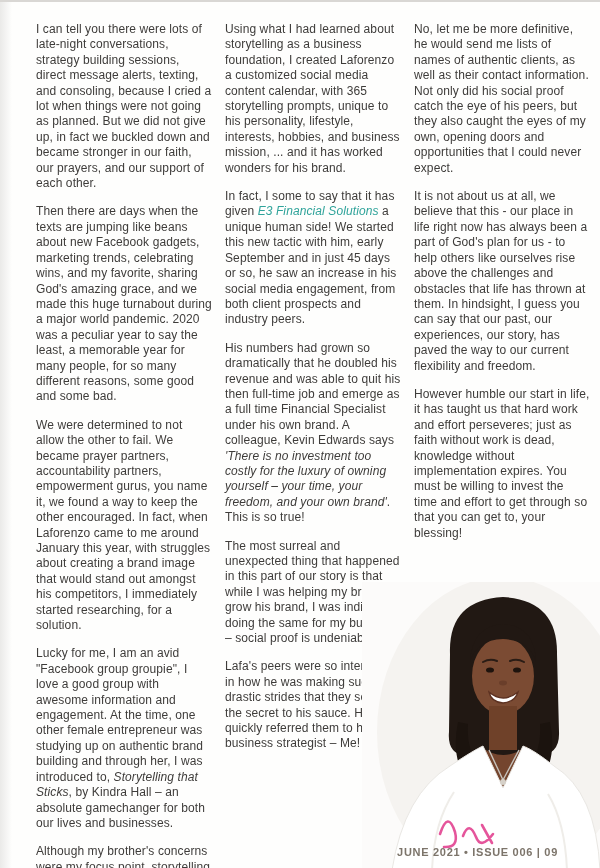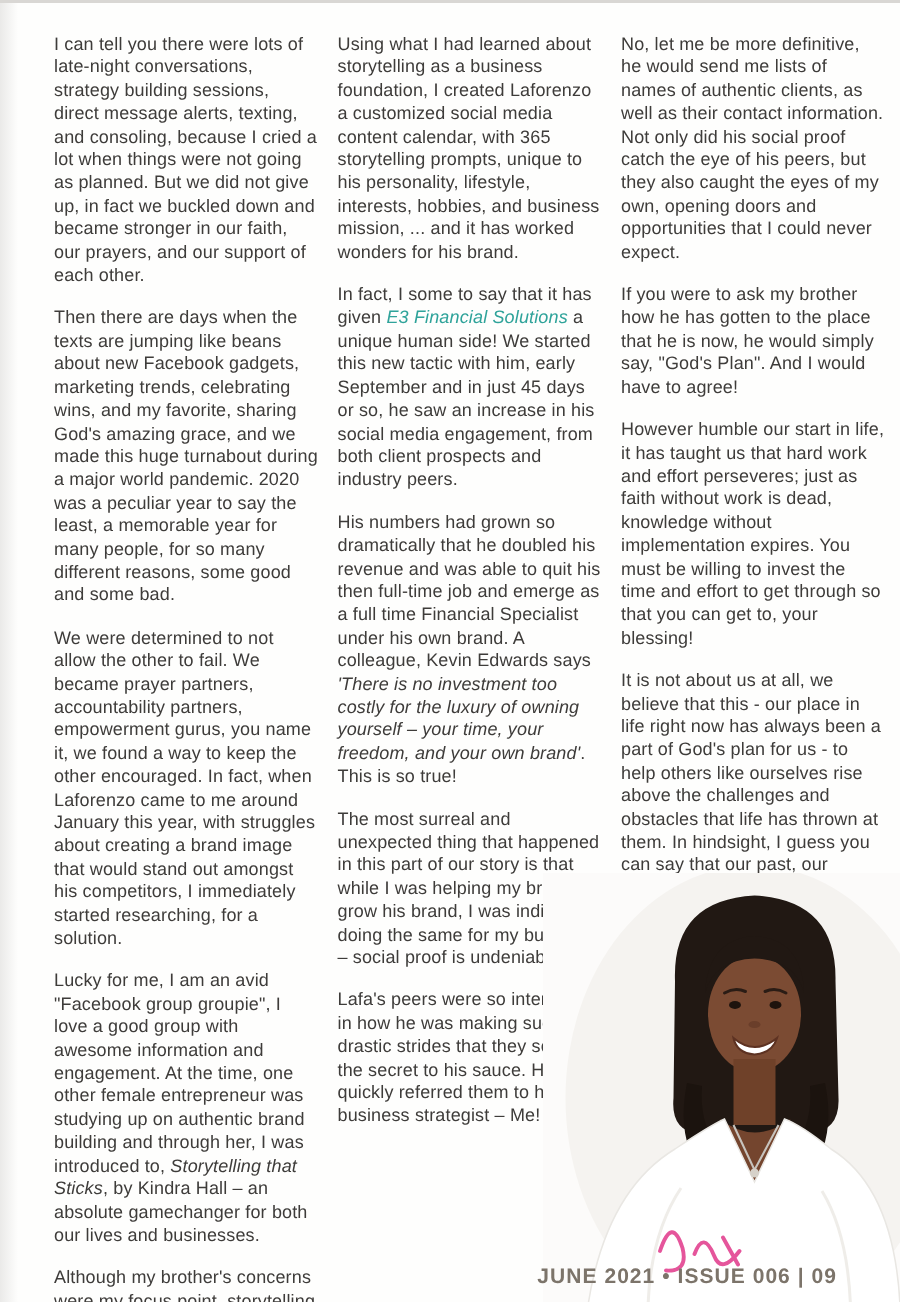--- a/index.html
+++ b/index.html
@@ -23,21 +23,21 @@
     font-size:12px;line-height:15.4px;color:#3e3c3a;
     letter-spacing:0.1px;
   }
   .seg-italic{font-style:italic;}
   .seg-accent{font-style:italic;text-align:center;}
   .photo-wrap{
     position:absolute;right:0;bottom:0;width:238px;height:288px;z-index:2;
   }
   .footer{
     position:absolute;right:42px;bottom:12px;z-index:5;
-    font-size:14px;font-weight:bold;letter-spacing:0.7px;
+    font-size:11px;font-weight:bold;letter-spacing:0.7px;
     color:#7c746a;text-transform:uppercase;
   }
 </style>
 </head>
 <body>
 
 <div class="page">
 
   <div class="edge-left"></div>
 
@@ -51,23 +51,22 @@
       </div>
     <div class="col">
         <p><span>Using what I had learned about storytelling as a business foundation, I created Laforenzo a customized social media content calendar, with 365 storytelling prompts, unique to his personality, lifestyle, interests, hobbies, and business mission, ... and it has worked wonders for his brand.</span></p>
         <p><span>In fact, I some to say that it has given </span><span class="seg-accent" style="color: rgb(47, 163, 154);">E3 Financial Solutions</span><span> a unique human side! We started this new tactic with him, early September and in just 45 days or so, he saw an increase in his social media engagement, from both client prospects and industry peers.</span></p>
         <p><span>His numbers had grown so dramatically that he doubled his revenue and was able to quit his then full-time job and emerge as a full time Financial Specialist under his own brand. A colleague, Kevin Edwards says </span><span class="seg-italic">'There is no investment too costly for the luxury of owning yourself – your time, your freedom, and your own brand'</span><span>. This is so true!</span></p>
         <p><span>The most surreal and unexpected thing that happened in this part of our story is that while I was helping my brother grow his brand, I was indirectly doing the same for my business – social proof is undeniable!</span></p>
         <p><span>Lafa's peers were so interested in how he was making such drastic strides that they sought the secret to his sauce. He quickly referred them to his business strategist – Me!</span></p>
       </div>
     <div class="col">
         <p><span>No, let me be more definitive, he would send me lists of names of authentic clients, as well as their contact information. Not only did his social proof catch the eye of his peers, but they also caught the eyes of my own, opening doors and opportunities that I could never expect.</span></p>
-        <p><span>If you were to ask my brother how he has gotten to the place that he is now, he would simply say, "God's Plan". And I would have to agree!</span></p>
+        <p><span>It is not about us at all, we believe that this - our place in life right now has always been a part of God's plan for us - to help others like ourselves rise above the challenges and obstacles that life has thrown at them. In hindsight, I guess you can say that our past, our experiences, our story, has paved the way to our current flexibility and freedom.</span></p>
         <p><span>However humble our start in life, it has taught us that hard work and effort perseveres; just as faith without work is dead, knowledge without implementation expires. You must be willing to invest the time and effort to get through so that you can get to, your blessing!</span></p>
-        <p><span>It is not about us at all, we believe that this - our place in life right now has always been a part of God's plan for us - to help others like ourselves rise above the challenges and obstacles that life has thrown at them. In hindsight, I guess you can say that our past, our experiences, our story, has paved the way to our current flexibility and freedom.</span></p>
       </div>
   </div>
 
   <div class="photo-wrap">
     <svg width="238" height="288" viewBox="0 0 238 288" aria-hidden="true">
 
       <rect x="0" y="0" width="238" height="288" fill="#fcfbfa"></rect>
       <ellipse cx="140" cy="150" rx="125" ry="155" fill="#f5f3f0"></ellipse>
 
       <path d="M88 72 Q86 18 141 15 Q196 18 195 72 L197 150 Q198 172 177 174 L104 174 Q85 172 87 150 Z" fill="#211813"></path>

